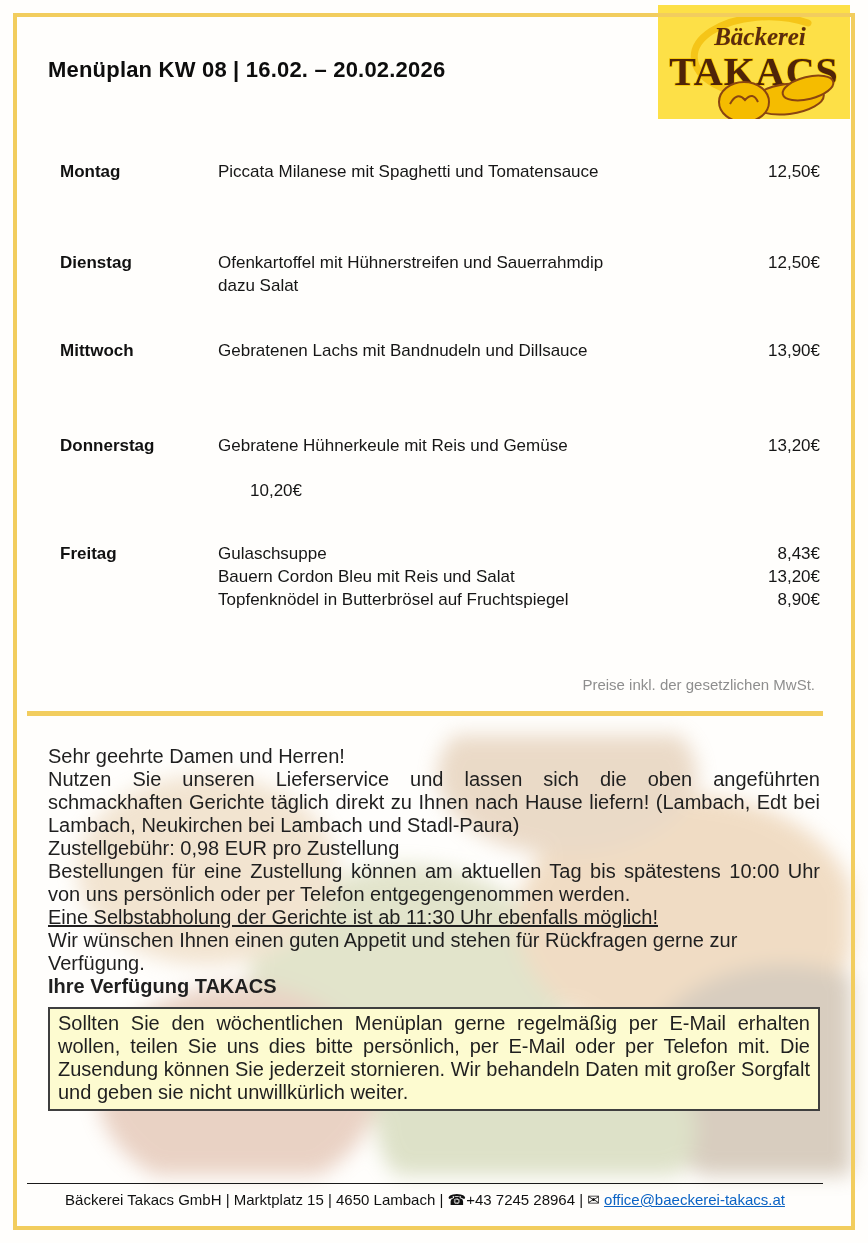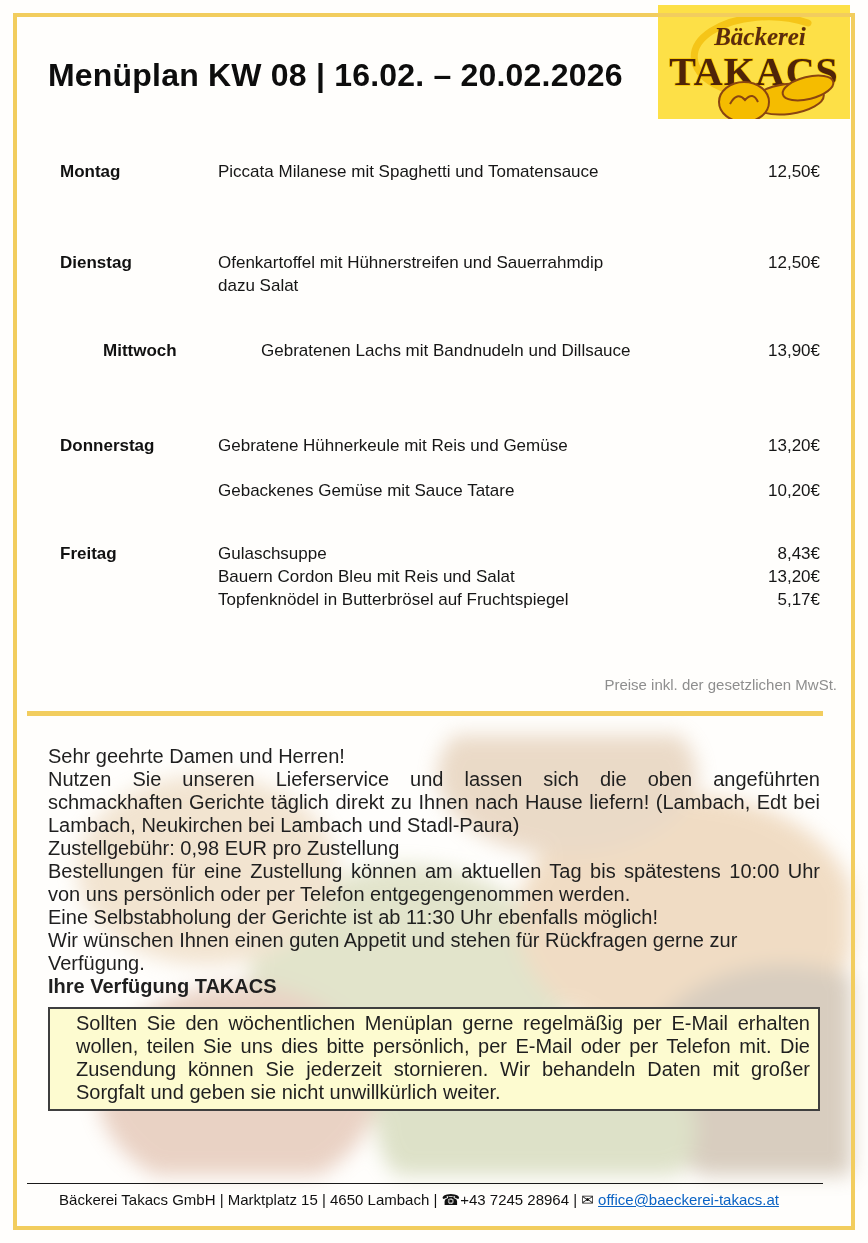--- a/index.html
+++ b/index.html
@@ -14,47 +14,47 @@
   
   .frame {
     position:absolute; top:13px; left:13px; right:13px; bottom:13px;
     border:4px solid #f2cd5e;
     pointer-events:none;
     z-index:5;
   }
   
   .title {
     position:absolute; top:57px; left:48px;
-    font-size:32px; font-weight:bold; color:#0d0d0d;
+    font-size:22px; font-weight:bold; color:#0d0d0d;
     letter-spacing:0.2px;
   }
   .logo {
     position:absolute; top:5px; right:18px;
     width:192px; height:114px;
     background:#fde047;
     z-index:4;
   }
   
   .menu-row {
     position:absolute; left:60px; right:48px;
     display:flex; font-size:17px; line-height:23px;justify-content:space-between;
   }
   .day { width:158px; font-weight:bold; color:#111; }
   .items { flex:1; display:flex; flex-direction:column; }
   .item { display:flex;gap:21px; }
   .dish { flex:1; white-space:pre-line; }
   .price { width:84px; text-align:right; }
   .row-montag { top:160px; }
   .row-dienstag { top:251px; }
-  .row-mittwoch { top:339px;margin-left:43px; }
+  .row-mittwoch { top:339px; }
   .row-donnerstag { top:434px; }
   .row-donnerstag .item + .item { margin-top:22px; }
   .row-freitag { top:542px; }
   .vat-note {
-    position:absolute; top:676px; right:31px;
+    position:absolute; top:676px; right:53px;
     font-size:15px; color:#8e8e8e;
   }
   .divider {
     position:absolute; top:711px; left:27px; width:796px; height:5px;
     background:#f2cd5e;
   }
   
   .watermark {
     position:absolute; top:735px; left:17px; right:17px; height:440px;
     overflow:hidden; opacity:0.33; z-index:0; filter:blur(10px);
@@ -70,37 +70,37 @@
   
   .letter {
     position:absolute; top:745px; left:48px; right:48px;
     font-size:20px; line-height:23px; color:#1f1f1f; z-index:2;
   }
   .letter p { margin:0; }
   .p-greeting  { margin-top:8px; }
   .p-delivery  { margin-top:17px; text-align:justify; }
   .p-fee       { margin-top:13px; }
   .p-orders    { margin-top:10px; text-align:justify; }
-  .p-pickup    { margin-top:12px; }
+  .p-pickup    { margin-top:12px;text-decoration:underline; }
   .p-wish      { margin-top:12px; }
   .p-signature { margin-top:14px; font-weight:bold; }
   .highlight-box {
     margin-top:9px;
     border:2px solid #3f3f3f;
     background:#fdfbd0;
-    padding:3px 8px 5px 26px;
+    padding:3px 8px 5px 8px;
     text-align:justify;
   }
   
   .footer-rule {
     position:absolute; top:1183px; left:27px; width:796px;
     border-top:1.5px solid #1a1a1a; z-index:2;
   }
   .footer-text {
-    position:absolute; top:1191px; left:21px; width:796px;
+    position:absolute; top:1191px; left:27px; width:796px;
     text-align:center; font-size:15px; color:#111; z-index:2;
     white-space:nowrap;
   }
   .footer-text .icon { font-size:15px; }
   .email-link { color:#0b63c4; text-decoration:underline; cursor:pointer; }
 </style>
 </head>
 <body>
 
 <div class="frame"></div>
@@ -158,40 +158,39 @@
 </div>
 
 <div class="menu-row row-donnerstag">
   <div class="day">Donnerstag</div>
   <div class="items">
     <div class="item">
       <div class="dish">Gebratene Hühnerkeule mit Reis und Gemüse</div>
       <div class="price">13,20€</div>
     </div>
     <div class="item">
-      <div class="dish">Gebackenes Gemüse mit Sauce Tatare</div>
       <div class="price">10,20€</div>
     </div>
   </div>
 </div>
 
 <div class="menu-row row-freitag">
   <div class="day">Freitag</div>
   <div class="items">
     <div class="item">
       <div class="dish">Gulaschsuppe</div>
       <div class="price">8,43€</div>
     </div>
     <div class="item">
       <div class="dish">Bauern Cordon Bleu mit Reis und Salat</div>
       <div class="price">13,20€</div>
     </div>
     <div class="item">
       <div class="dish">Topfenknödel in Butterbrösel auf Fruchtspiegel</div>
-      <div class="price">5,17€</div>
+      <div class="price">8,90€</div>
     </div>
   </div>
 </div>
 
 <div class="vat-note">Preise inkl. der gesetzlichen MwSt.</div>
 <div class="divider"></div>
 
 <div class="watermark">
   <div class="blob b1"></div>
     <div class="blob b2"></div>

